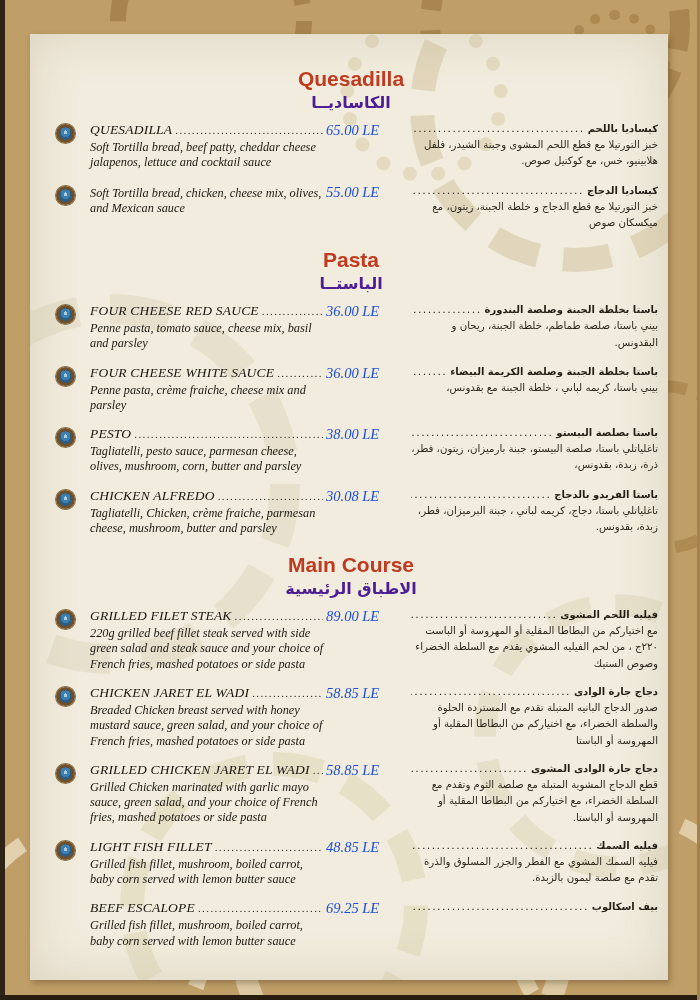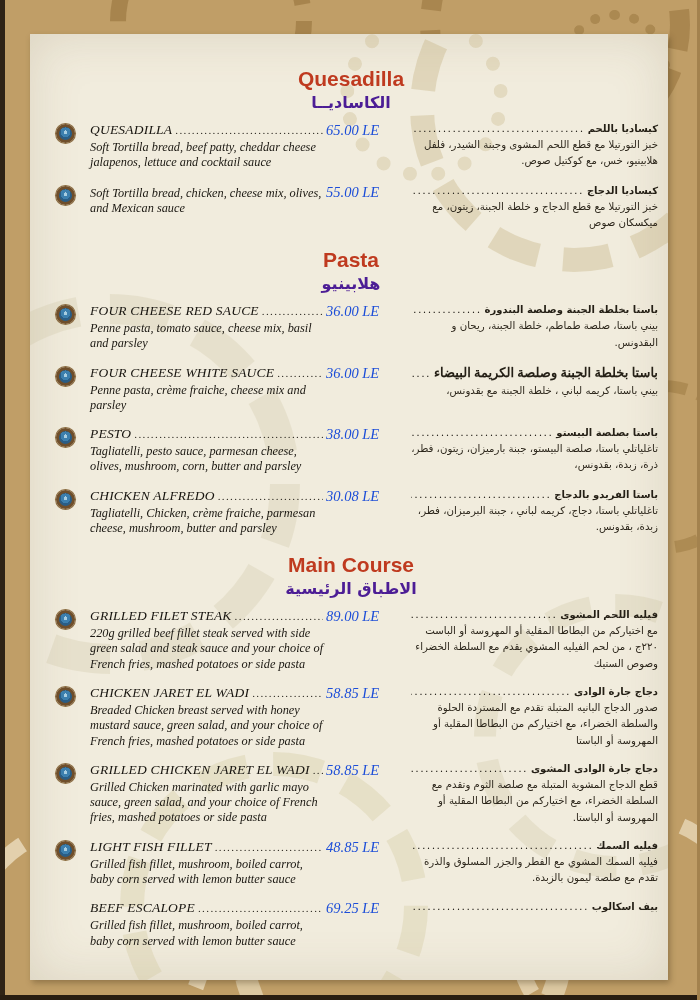--- a/index.html
+++ b/index.html
@@ -58,21 +58,21 @@
   .name-line { display:flex; align-items:baseline; }
   .en-name { font-style:italic; font-size:13.5px; color:#17140f; white-space:nowrap; letter-spacing:.2px; }
   .leader { flex:1; overflow:hidden; white-space:nowrap; font-size:11px; letter-spacing:1.4px; color:#2a261f; margin:0 3px; }
   .leader::after { content:"...................................................................."; }
   .en-desc { font-style:italic; font-size:12.3px; line-height:1.24; color:#1a1711; margin-top:2px; }
   .price-col { width:82px; flex:none; font-style:italic; font-size:14.5px; color:#1d4ed8; }
 
   .ar-col { flex:1; direction:rtl; font-family:"DejaVu Sans", sans-serif; min-width:0; }
   .ar-name-line { display:flex; align-items:baseline; }
   .ar-name { font-weight:bold; font-size:10px; color:#241f15; white-space:nowrap; }
-  .ar-name.tight { font-size:13px;font-family:Liberation Serif, serif; }
+  .ar-name.tight { font-size:10px; }
   .ar-desc { font-size:10.2px; line-height:1.6; color:#2c261b; margin-top:2px; }
 </style>
 </head>
 <body>
 
 <div class="edge-left"></div>
 <div class="edge-bottom"></div>
 <div class="edge-right"></div>
 
 <div class="orn o-top1"></div>
@@ -130,21 +130,21 @@
         <div class="ar-name-line">
           <span class="ar-name">كيساديا الدجاج</span>
           <span class="leader"></span>
         </div>
         <div class="ar-desc">خبز التورتيلا مع قطع الدجاج و خلطة الجبنة، زيتون، مع ميكسكان صوص</div>
       </div>
     </div>
 
     <div class="section-header">
       <div class="section-title-en">Pasta</div>
-      <div class="section-title-ar">هلابينيو</div>
+      <div class="section-title-ar">الباستــا</div>
     </div>
 
     <div class="item">
       <div class="icon-col">
           <span class="badge"></span>
         </div>
       <div class="en-col">
         <div class="name-line">
           <span class="en-name">FOUR CHEESE RED SAUCE</span>
           <span class="leader"></span>

